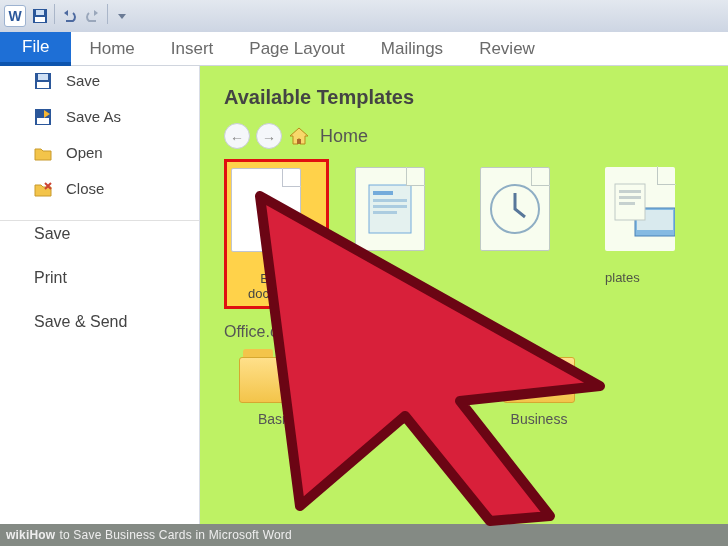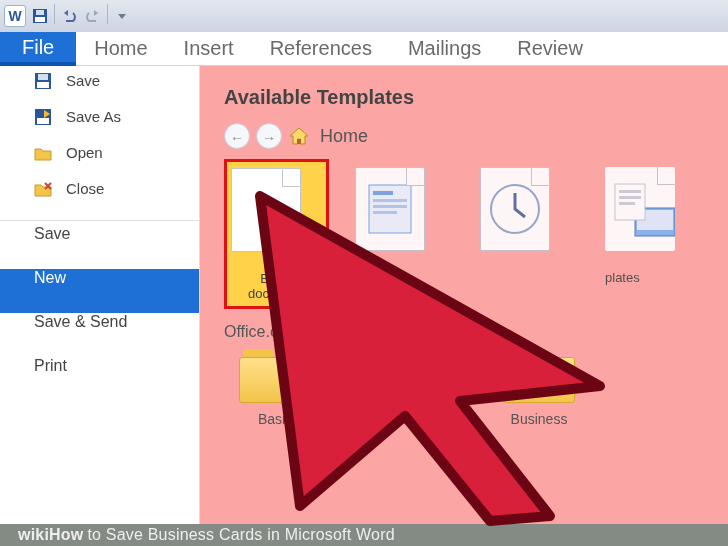--- a/index.html
+++ b/index.html
@@ -6,33 +6,33 @@
   body{width:728px;height:546px;overflow:hidden;background:#f0f0f0;position:relative;color:#444}
 
   
   .titlebar{height:32px;background:linear-gradient(#e3e8ef,#cdd5e3);display:flex;align-items:center;padding:0 4px;gap:2px}
   .wlogo{width:22px;height:22px;background:#fff;border:1px solid #9db2d0;border-radius:3px;display:flex;align-items:center;justify-content:center;font-weight:bold;color:#2b579a;font-size:14px}
   .qat .icon{width:24px;height:24px;display:flex;align-items:center;justify-content:center}
   .sep{width:1px;height:20px;background:#aab6c9;margin:0 2px}
 
   
   .ribbon{height:34px;background:#fff;border-bottom:1px solid #d0d5de;display:flex;align-items:stretch}
-  .tab{padding:0 18px;display:flex;align-items:center;font-size:20px;color:#6a6a6a;border-right:0}
+  .tab{padding:0 18px;display:flex;align-items:center;font-size:17px;color:#6a6a6a;border-right:0}
   .tab.file{background:#1e6fd6;color:#fff;font-weight:500;padding:0 22px;border-bottom:4px solid #0d55ae;border-top:0;margin-bottom:-1px}
 
   
   .stage{display:flex;height:calc(546px - 32px - 34px - 22px)}
   .sidebar{width:200px;background:#fff;border-right:1px solid #d9dde6;display:flex;flex-direction:column;padding-top:6px}
   .side-item{height:44px;display:flex;align-items:flex-start;gap:14px;font-size:16px;color:#444;padding-left:34px;cursor:pointer}
   .side-item.small{height:36px;font-size:15px}
   .side-item.selected{background:#1e6fd6;color:#fff;position:relative}
   .side-item.selected::after{content:"";position:absolute;right:-12px;top:50%;margin-top:-12px;border:12px solid transparent;border-left-color:#1e6fd6}
   .side-sep{height:1px;background:#e0e0e0;margin:4px 0}
 
-  .content{flex:1;background:#fca5a5;padding:20px 24px 10px;position:relative;overflow:hidden}
+  .content{flex:1;background:#bef264;padding:20px 24px 10px;position:relative;overflow:hidden}
   h2.section{font-size:20px;font-weight:600;color:#444;margin-bottom:14px}
   .nav-row{display:flex;align-items:center;gap:6px;margin-bottom:10px}
   .navbtn{width:26px;height:26px;border:1px solid #c8cdd7;border-radius:50%;background:#f5f7fa;display:flex;align-items:center;justify-content:center;color:#888;font-size:14px}
   .breadcrumb{font-size:18px;color:#555;margin-left:4px}
 
   .thumbs{display:flex;gap:20px;margin-top:6px}
   .thumb{width:110px;display:flex;flex-direction:column;align-items:flex-start;gap:20px;padding:6px 4px 4px;border:2px solid transparent}
   .thumb.highlight{background:#ffd24a;border:3px solid #e01010}
   .thumb .ico{width:70px;height:84px;background:#fff;border:1px solid #c0c5cf;border-radius:2px;position:relative}
   .thumb .ico::before{content:"";position:absolute;right:-1px;top:-1px;width:18px;height:18px;background:#fff;border-left:1px solid #c0c5cf;border-bottom:1px solid #c0c5cf;clip-path:polygon(0 0,100% 100%,0 100%)}
@@ -47,21 +47,21 @@
   .folder .fi::before{content:"";position:absolute;left:4px;top:0;width:30px;height:12px;background:#f3c44a;border-radius:3px 3px 0 0}
   .folder .fi::after{content:"";position:absolute;left:0;top:8px;right:0;bottom:0;background:linear-gradient(#ffe08a,#f3c44a);border:1px solid #d6a830;border-radius:3px}
   .flabel{font-size:14px;color:#555}
 
   
   .g-blog{background:#fff;border:1px solid #c0c5cf;display:flex;align-items:center;justify-content:center}
   .g-blog svg,.g-recent svg,.g-samp svg,.g-my svg{display:block}
   .g-home{width:22px;height:22px}
 
   
-  .wmbar{position:absolute;left:0;right:0;bottom:0;height:22px;background:rgba(60,70,60,.6);color:#eee;font-size:16px;display:flex;align-items:center;padding-left:18px;letter-spacing:.2px}
+  .wmbar{position:absolute;left:0;right:0;bottom:0;height:22px;background:rgba(60,70,60,.6);color:#eee;font-size:12px;display:flex;align-items:center;padding-left:6px;letter-spacing:.2px}
   .wm-logo{font-weight:bold;margin-right:4px}
 
   
   .cursor{position:absolute;left:230px;top:186px;width:420px;height:340px;pointer-events:none}
 </style>
 </head>
 <body>
 
 <div class="titlebar">
   <div class="wlogo">W</div>
@@ -92,21 +92,21 @@
           <path d="M1 3h8L5 8z" fill="#6b7b95"></path>
         </svg>
       </span>
   </div>
 </div>
 
 <div class="ribbon">
   <div class="tab file">File</div>
   <div class="tab">Home</div>
   <div class="tab">Insert</div>
-  <div class="tab">References</div>
+  <div class="tab">Page Layout</div>
   <div class="tab">Mailings</div>
   <div class="tab">Review</div>
 </div>
 
 <div class="stage">
 
   <div class="sidebar">
     <div class="side-item small">
       <span><svg width="18" height="18">
             <rect x="1" y="1" width="16" height="16" fill="#2b579a"></rect>
@@ -133,28 +133,25 @@
       <span><svg width="18" height="18">
             <path d="M1 5h6l2 2h8v9H1z" fill="#f3c44a" stroke="#c89a2c"></path>
             <path d="M11 3l6 6M17 3l-6 6" stroke="#c43" stroke-width="2"></path>
           </svg></span>
       <span>Close</span>
     </div>
     <div class="side-sep"></div>
     <div class="side-item">
         <span>Save</span>
       </div>
-    <div class="side-item selected">
-        <span>New</span>
+    <div class="side-item">
+        <span>Print</span>
       </div>
     <div class="side-item">
         <span>Save &amp; Send</span>
-      </div>
-    <div class="side-item">
-        <span>Print</span>
       </div>
   </div>
 
   <div class="content">
     <h2 class="section">Available Templates</h2>
 
     <div class="nav-row">
       <div class="navbtn">←</div>
       <div class="navbtn">→</div>
       <span class="g-home">

